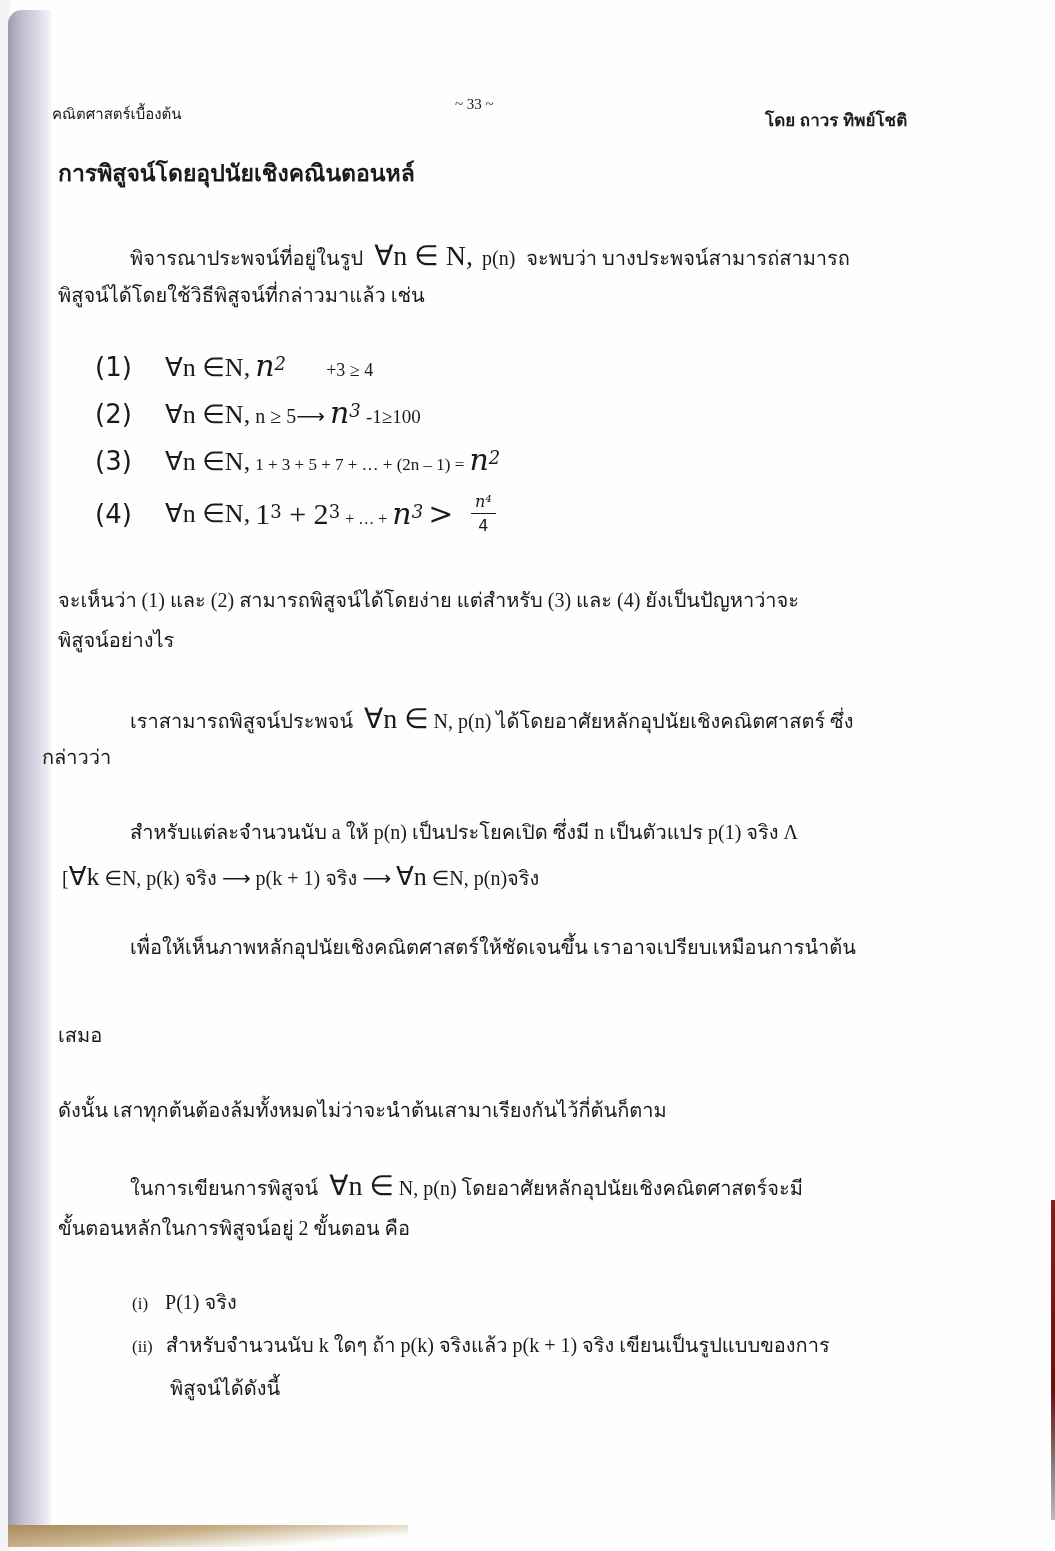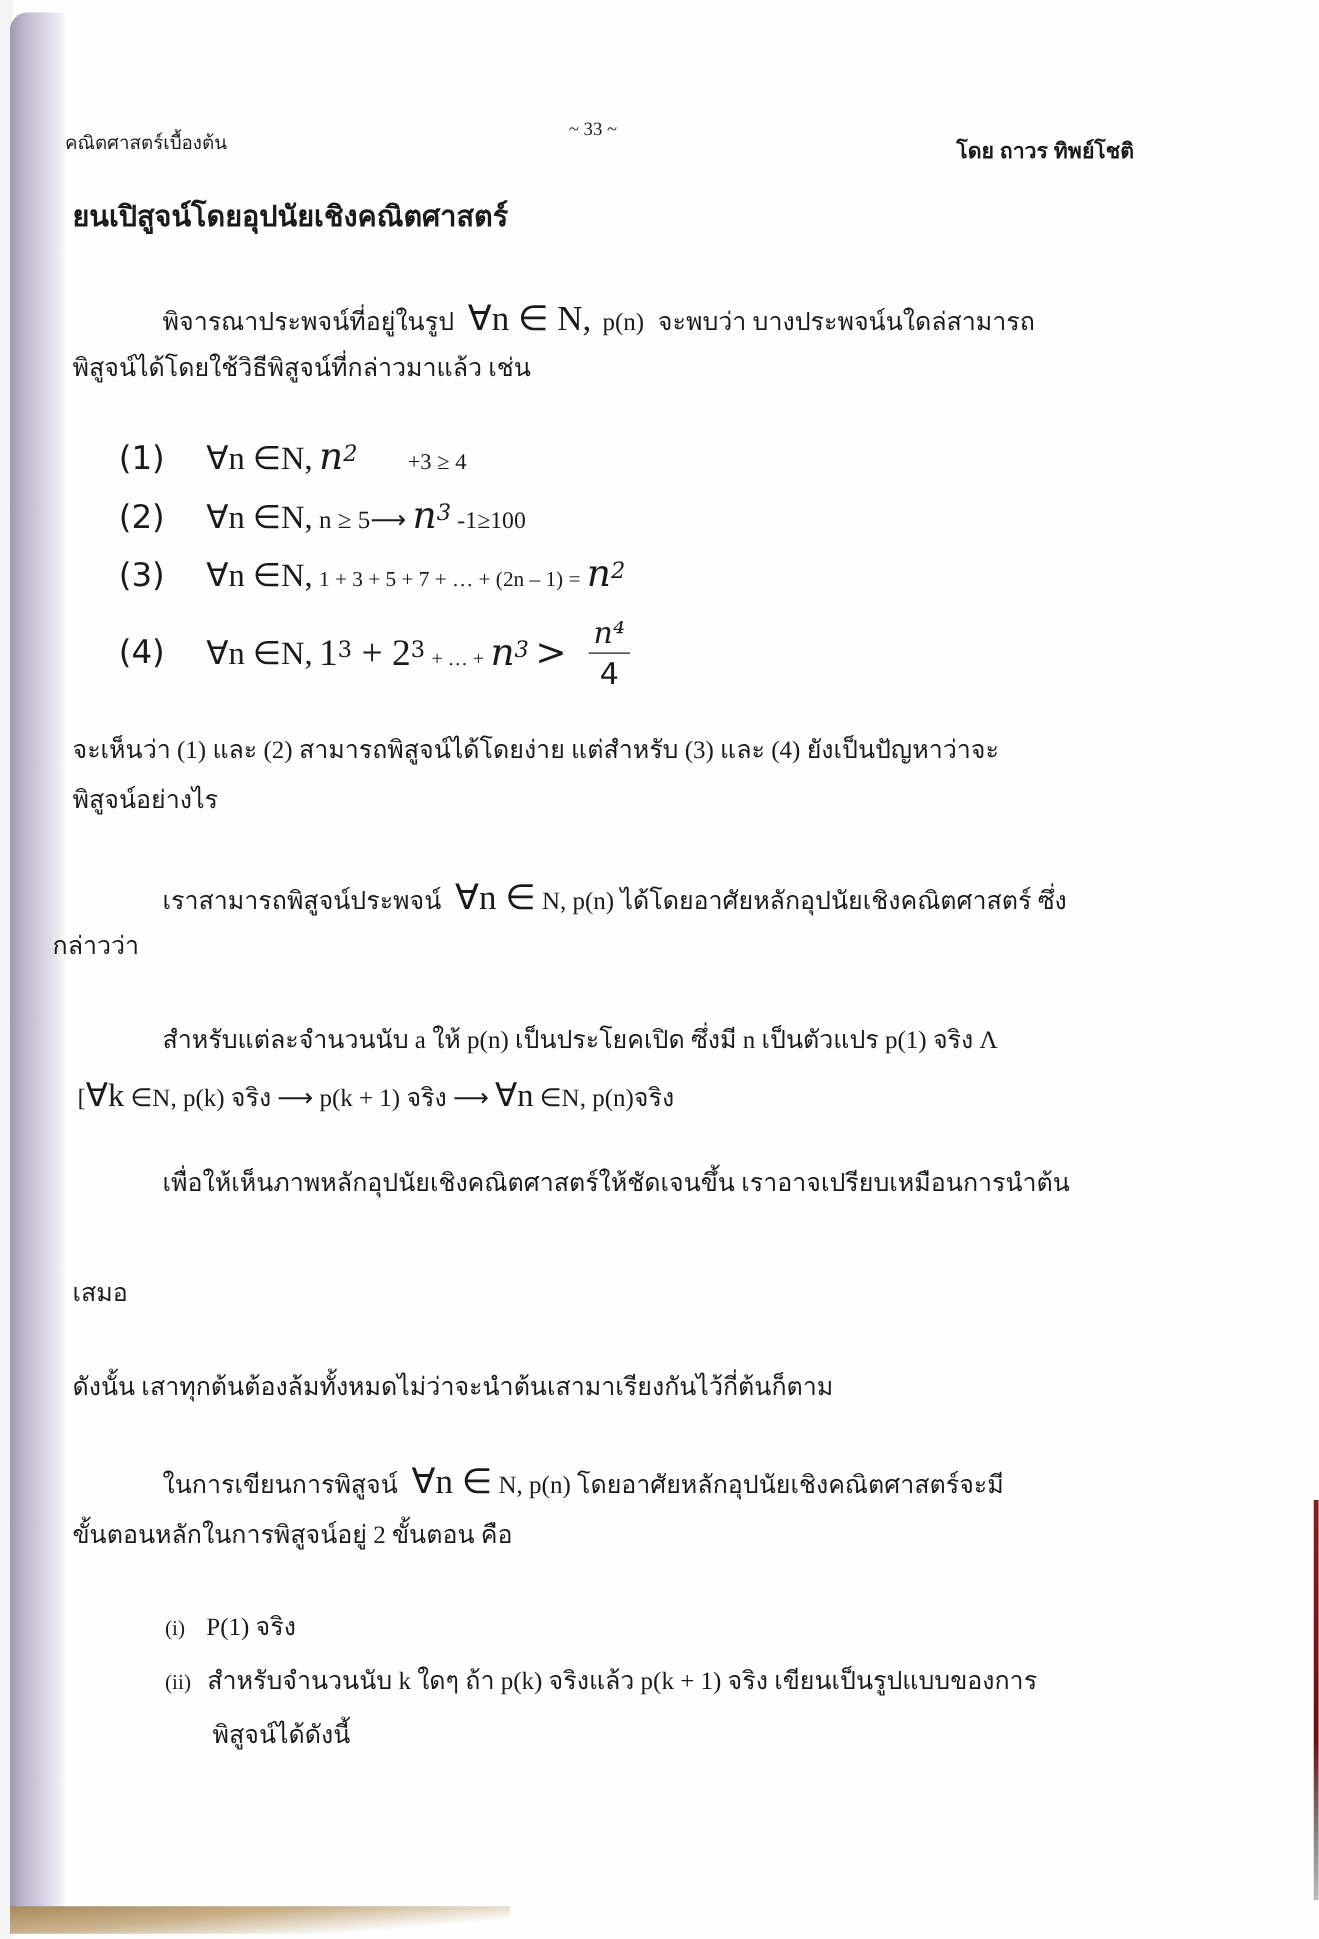--- a/index.html
+++ b/index.html
@@ -28,46 +28,46 @@
   .page { position:absolute; left:0; top:0; width:1055px; height:1551px; }
   .abs { position:absolute; white-space:nowrap; }
   .hdr-left { left:52px; top:102px; font-size:15px; font-family:"Liberation Sans", sans-serif; }
   .hdr-center { left:455px; top:96px; font-size:15px; font-family:"Liberation Serif", serif; }
   .hdr-right { left:765px; top:106px; font-size:17px; font-family:"Liberation Sans", sans-serif; font-weight:bold; }
   .title { left:58px; top:155px; font-size:23px; font-weight:bold; font-family:"Liberation Sans", sans-serif; }
   .para { font-size:20px; font-family:"Liberation Serif", serif; line-height:1; }
   .math-big { font-size:30px; }
   .num-label { font-family:"DejaVu Sans", sans-serif; font-size:26px; }
   .it { font-style:italic; font-family:"DejaVu Serif", serif; }
-  .frac { display:inline-block; vertical-align:middle; text-align:center; font-family:"DejaVu Sans", sans-serif; font-size:24px; margin-left:8px; }
+  .frac { display:inline-block; vertical-align:middle; text-align:center; font-family:"DejaVu Sans", sans-serif; font-size:16px; margin-left:8px; }
   .frac .num { display:block; border-bottom:1.5px solid #1a1a1a; padding:0 4px 2px 4px; font-style:italic; font-family:"DejaVu Serif", serif; }
   .frac .den { display:block; padding-top:2px; }
   sup { font-size:60%; }
 </style>
 </head>
 <body>
 
 <div class="spine"></div>
 <div class="shadow-strip"></div>
 <div class="bottom-edge"></div>
 <div class="right-edge"></div>
 
 <div class="page">
 
   <div class="abs hdr-left">คณิตศาสตร์เบื้องต้น</div>
   <div class="abs hdr-center">~ 33 ~</div>
   <div class="abs hdr-right">โดย ถาวร  ทิพย์โชติ</div>
 
-  <div class="abs title">ยนเปิสูจน์โดยอุปนัยเชิงคณิตศาสตร์</div>
+  <div class="abs title">การพิสูจน์โดยอุปนัยเชิงคณินตอนหล์</div>
 
   <div class="abs para" style="left:130px; top:242px;">
     <span>พิจารณาประพจน์ที่อยู่ในรูป</span>
     <span class="math-big" style="font-size:28px; margin-left:6px;">∀n ∈ N,</span>
     <span style="margin-left:4px;text-align:center;">p(n)</span>
-    <span style="margin-left:6px;">จะพบว่า บางประพจน์นใดล่สามารถ</span>
+    <span style="margin-left:6px;">จะพบว่า บางประพจน์สามารถ่สามารถ</span>
   </div>
   <div class="abs para" style="left:58px; top:285px;">พิสูจน์ได้โดยใช้วิธีพิสูจน์ที่กล่าวมาแล้ว  เช่น</div>
 
   <div class="abs" style="left:95px; top:348px;">
     <span class="num-label">(1)</span>
     <span class="para" style="font-size:26px; margin-left:28px;">∀n ∈N,</span>
     <span class="it" style="font-size:30px;">n</span><sup class="it" style="font-size:18px;">2</sup>
     <span class="para" style="font-size:18px;margin-left:35px;">+3 ≥ 4</span>
   </div>
   <div class="abs" style="left:95px; top:395px;">

